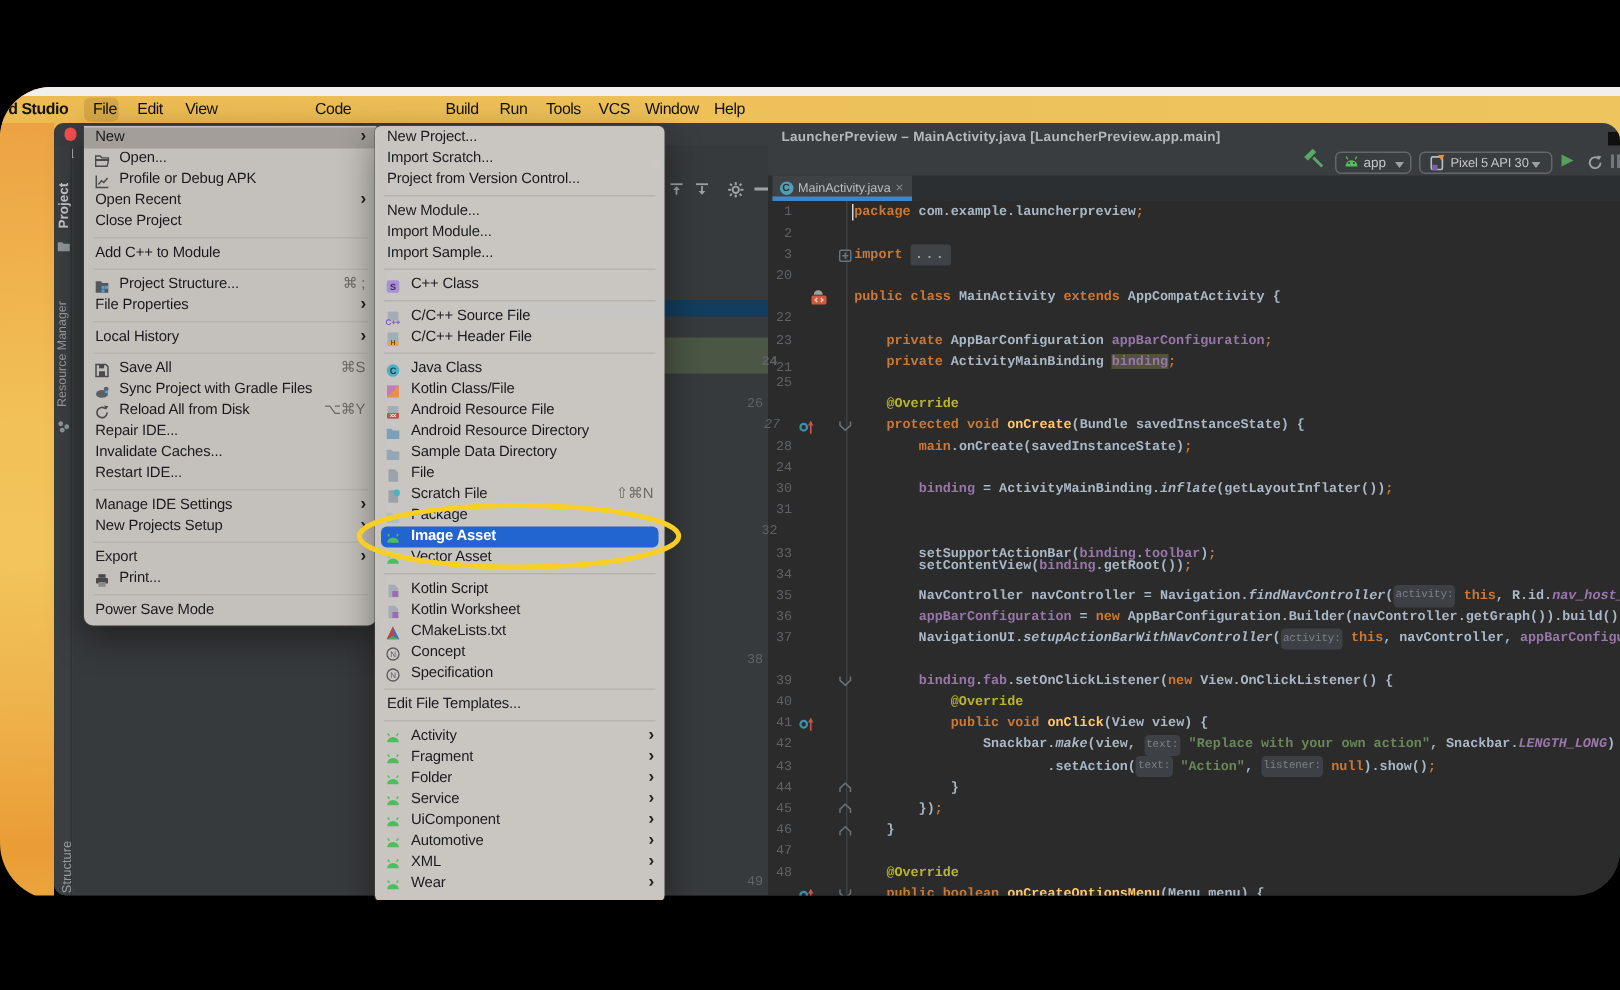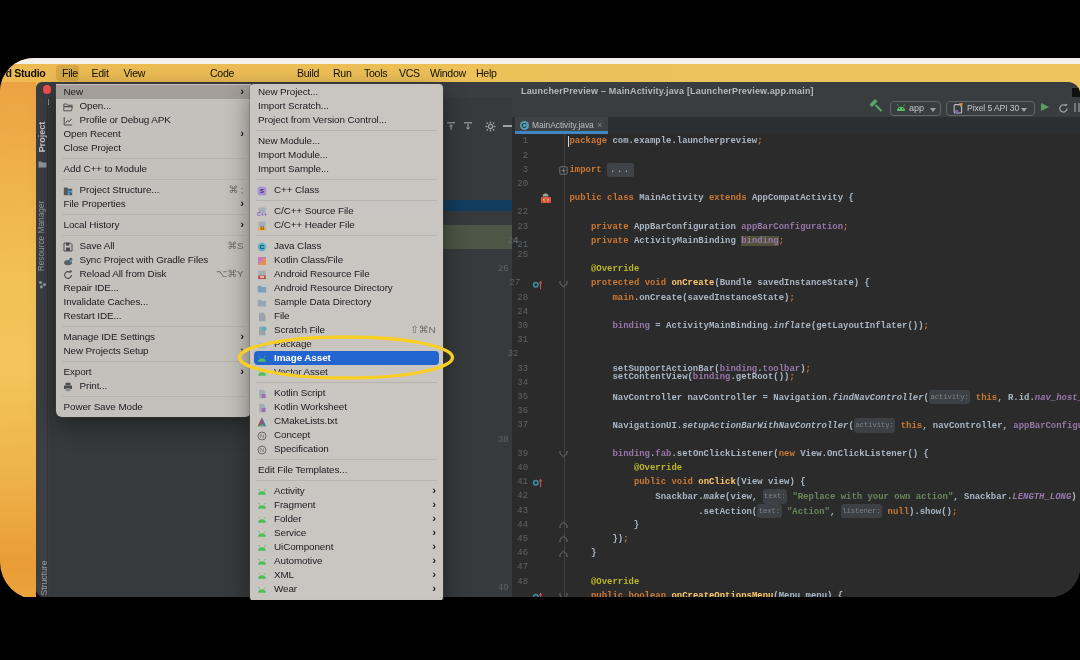--- a/index.html
+++ b/index.html
@@ -142,20 +142,21 @@
 <div class="cl" style="left:533.5px;top:236.9px;">        <span class="f">binding</span> = ActivityMainBinding.<span class="it">inflate</span>(getLayoutInflater())<span class="k">;</span></div>
 <div class="cl" style="left:462px;top:251.1px;width:30px;text-align:right;color:#5e6266;font-weight:normal;">31</div>
 <div class="cl" style="left:533.5px;top:251.1px;margin-top:37px;">        setContentView(<span class="f">binding</span>.getRoot())<span class="k">;</span></div>
 <div class="cl" style="left:462px;top:265.3px;width:30px;text-align:center;color:#5e6266;font-weight:normal;">32</div>
 <div class="cl" style="left:462px;top:279.5px;width:30px;text-align:right;color:#5e6266;font-weight:normal;">33</div>
 <div class="cl" style="left:533.5px;top:279.5px;">        setSupportActionBar(<span class="f">binding</span>.<span class="f">toolbar</span>)<span class="k">;</span></div>
 <div class="cl" style="left:462px;top:293.7px;width:30px;text-align:right;color:#5e6266;font-weight:normal;">34</div>
 <div class="cl" style="left:462px;top:307.9px;width:30px;text-align:right;color:#5e6266;font-weight:normal;">35</div>
 <div class="cl" style="left:533.5px;top:307.9px;">        NavController navController = Navigation.<span class="it">findNavController</span>(<span style="display:inline-block;background:#3d4145;color:#7d8186;border-radius:3px;font-size:7.3px;font-weight:normal;padding:0 1.5px;vertical-align:0.5px;letter-spacing:-0.1px;">activity:</span> <span class="k">this</span>, R.id.<span class="f it">nav_host_f</span></div>
 <div class="cl" style="left:462px;top:322.1px;width:30px;text-align:right;color:#5e6266;font-weight:normal;">36</div>
+<div class="cl" style="left:533.5px;top:322.1px;">        <span class="f">appBarConfiguration</span> = <span class="k">new</span> AppBarConfiguration.Builder(navController.getGraph()).build()</div>
 <div class="cl" style="left:462px;top:336.3px;width:30px;text-align:right;color:#5e6266;font-weight:normal;">37</div>
 <div class="cl" style="left:533.5px;top:336.3px;">        NavigationUI.<span class="it">setupActionBarWithNavController</span>(<span style="display:inline-block;background:#3d4145;color:#7d8186;border-radius:3px;font-size:7.3px;font-weight:normal;padding:0 1.5px;vertical-align:0.5px;letter-spacing:-0.1px;">activity:</span> <span class="k">this</span>, navController, <span class="f">appBarConfigu</span></div>
 <div class="cl" style="left:462px;top:350.5px;width:30px;color:#5e6266;font-weight:normal;">38</div>
 <div class="cl" style="left:462px;top:364.7px;width:30px;text-align:right;color:#5e6266;font-weight:normal;">39</div>
 <div class="cl" style="left:533.5px;top:364.7px;">        <span class="f">binding</span>.<span class="f">fab</span>.setOnClickListener(<span class="k">new</span> View.OnClickListener() {</div>
 <div class="cl" style="left:462px;top:378.9px;width:30px;text-align:right;color:#5e6266;font-weight:normal;">40</div>
 <div class="cl" style="left:533.5px;top:378.9px;">            <span class="a">@Override</span></div>
 <div class="cl" style="left:462px;top:393.1px;width:30px;text-align:right;color:#5e6266;font-weight:normal;">41</div>
 <div class="cl" style="left:533.5px;top:393.1px;">            <span class="k">public</span> <span class="k">void</span> <span class="m">onClick</span>(View view) {</div>
 <div class="cl" style="left:462px;top:407.3px;width:30px;text-align:right;color:#5e6266;font-weight:normal;">42</div>

